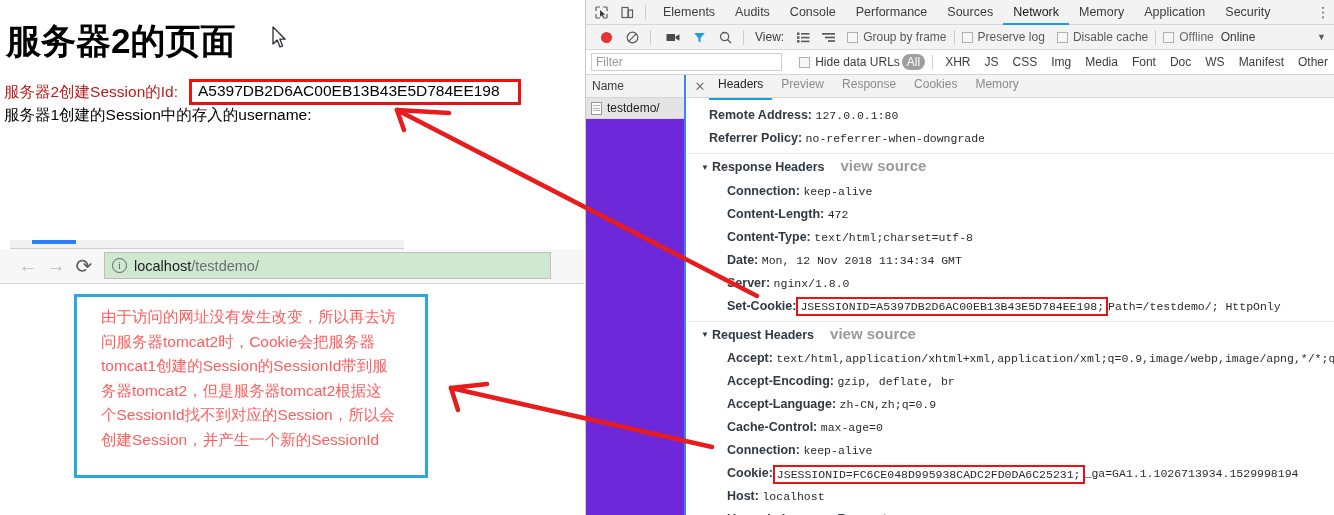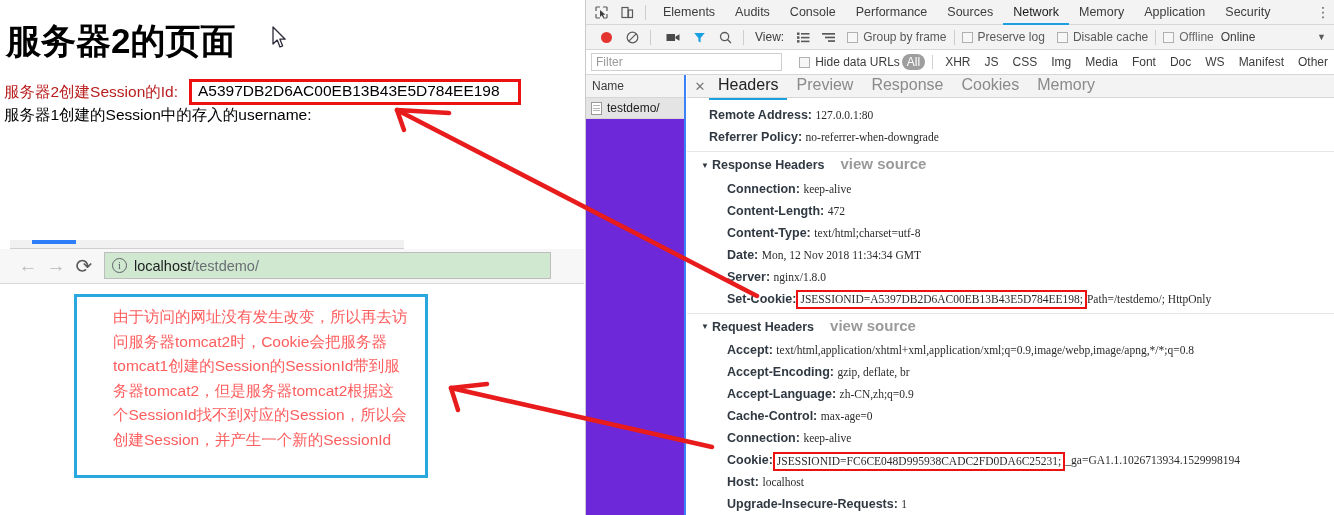--- a/index.html
+++ b/index.html
@@ -75,21 +75,21 @@
     color:#5f6368; font-size:11px; line-height:12px; text-align:center;
     font-family:"Liberation Serif", serif; flex:0 0 auto;
   }
   #omnibox-url{ margin-left:7px; font-size:14.5px; color:#202124; white-space:nowrap; }
   #omnibox-url .dim{ color:#6a6f73; }
 
   
   #note-box{
     position:absolute; left:74px; top:294px; width:354px; height:184px;
     border:3px solid #29a8e0; background:#fff;
-    padding:8px 10px 0 36px;
+    padding:8px 10px 0 24px;
   }
   .note-line{
     font-size:15.5px; color:#fe5d5d; line-height:24.5px; white-space:nowrap;
   }
 
   
   #arrow-layer{ position:absolute; left:0; top:0; width:1334px; height:515px; pointer-events:none; }
 
   
   #devtools{
@@ -174,30 +174,30 @@
   #doc-icon i{ display:block;height:1px;background:#b5b5b5; }
 
   #detail-pane{
     position:absolute; left:101px; top:0; width:648px; height:440px; overflow:hidden;
   }
   #detail-tabs{
     height:23px; background:#f3f3f3; border-bottom:1px solid #d6d6d6;
     display:flex; align-items:center; padding-left:4px;
   }
   #detail-close{ width:18px;text-align:center;color:#777;font-size:13px; }
-  .d-tab{ font-size:16px; color:#8a8a8a; padding:0 9px; height:27px; line-height:23px; }
+  .d-tab{ font-size:12px; color:#8a8a8a; padding:0 9px; height:27px; line-height:23px; }
   .d-tab.active{ color:#222; box-shadow: inset 0 -2px 0 #1a9fe0; }
 
   #detail-content{ padding:6px 0 0 0; }
   .hdr-row{
     font-size:12.5px; line-height:22px; color:#31363a; padding-left:22px; white-space:nowrap;
   }
   .hdr-row.indent{ padding-left:40px; }
   .hdr-key{ font-weight:bold; color:#303942; }
-  .hdr-val{ font-family:Liberation Serif, serif; font-size:11.5px; color:#2b2b2b; }
+  .hdr-val{ font-family:Liberation Mono, monospace; font-size:11.5px; color:#2b2b2b; }
   .section-head{
     font-size:12.5px; line-height:24px; color:#303942; font-weight:bold;
     padding-left:14px; border-top:1px solid #e6e6e6; margin-top:3px;
   }
   .section-head .tri{ font-size:8px; margin-right:3px; vertical-align:middle; font-weight:normal; }
   .view-source{ font-weight:bold; color:#9a9a9a; font-size:15px; margin-left:16px; }
 
   .hl-box{
     border:2.5px solid #ee1111; padding:0 2px; display:inline-block;
     line-height:15px; vertical-align:middle;

